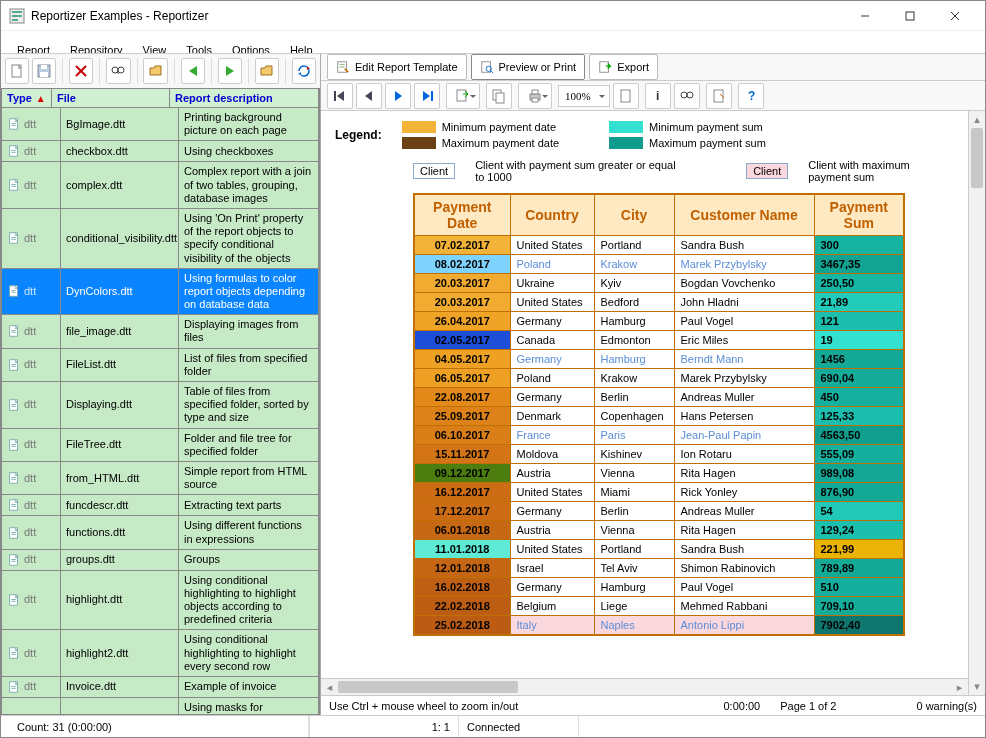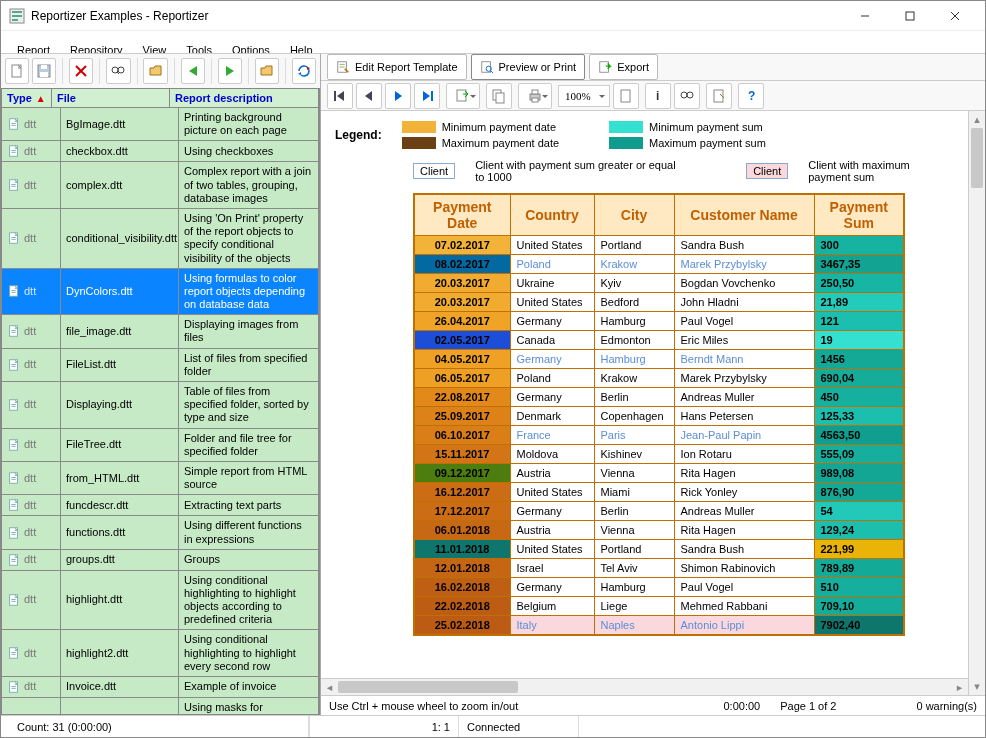--- a/index.html
+++ b/index.html
@@ -582,21 +582,21 @@
                 </thead>
               <tbody id="data-table-body">
                   <tr>
                     <td class="date-c" style="width:96px;background:#f3b338;color:#000">07.02.2017</td>
     <td class="" style="width:84px">United States</td>
     <td class="" style="width:80px">Portland</td>
     <td class="" style="width:140px">Sandra Bush</td>
     <td class="sum-c" style="width:90px;background:#16b3a1;color:#000">300</td>
                   </tr>
                   <tr>
-                    <td class="date-c" style="width:96px;background:#0369a1;color:#000">08.02.2017</td>
+                    <td class="date-c" style="width:96px;background:#7dd3fc;color:#000">08.02.2017</td>
     <td class="client" style="width:84px">Poland</td>
     <td class="client" style="width:80px">Krakow</td>
     <td class="client" style="width:140px">Marek Przybylsky</td>
     <td class="sum-c" style="width:90px;background:#12a392;color:#000">3467,35</td>
                   </tr>
                   <tr>
                     <td class="date-c" style="width:96px;background:#f1ab30;color:#000">20.03.2017</td>
     <td class="" style="width:84px">Ukraine</td>
     <td class="" style="width:80px">Kyiv</td>
     <td class="" style="width:140px">Bogdan Vovchenko</td>
@@ -687,21 +687,21 @@
     <td class="sum-c" style="width:90px;background:#22c9b9;color:#000">54</td>
                   </tr>
                   <tr>
                     <td class="date-c" style="width:96px;background:#c76815;color:#000">06.01.2018</td>
     <td class="" style="width:84px">Austria</td>
     <td class="" style="width:80px">Vienna</td>
     <td class="" style="width:140px">Rita Hagen</td>
     <td class="sum-c" style="width:90px;background:#1cbfad;color:#000">129,24</td>
                   </tr>
                   <tr>
-                    <td class="date-c" style="width:96px;background:#0f766e;color:#000">11.01.2018</td>
+                    <td class="date-c" style="width:96px;background:#5eead4;color:#000">11.01.2018</td>
     <td class="" style="width:84px">United States</td>
     <td class="" style="width:80px">Portland</td>
     <td class="" style="width:140px">Sandra Bush</td>
     <td class="sum-c" style="width:90px;background:#eab308;color:#000">221,99</td>
                   </tr>
                   <tr>
                     <td class="date-c" style="width:96px;background:#c56614;color:#000">12.01.2018</td>
     <td class="" style="width:84px">Israel</td>
     <td class="" style="width:80px">Tel Aviv</td>
     <td class="" style="width:140px">Shimon Rabinovich</td>

